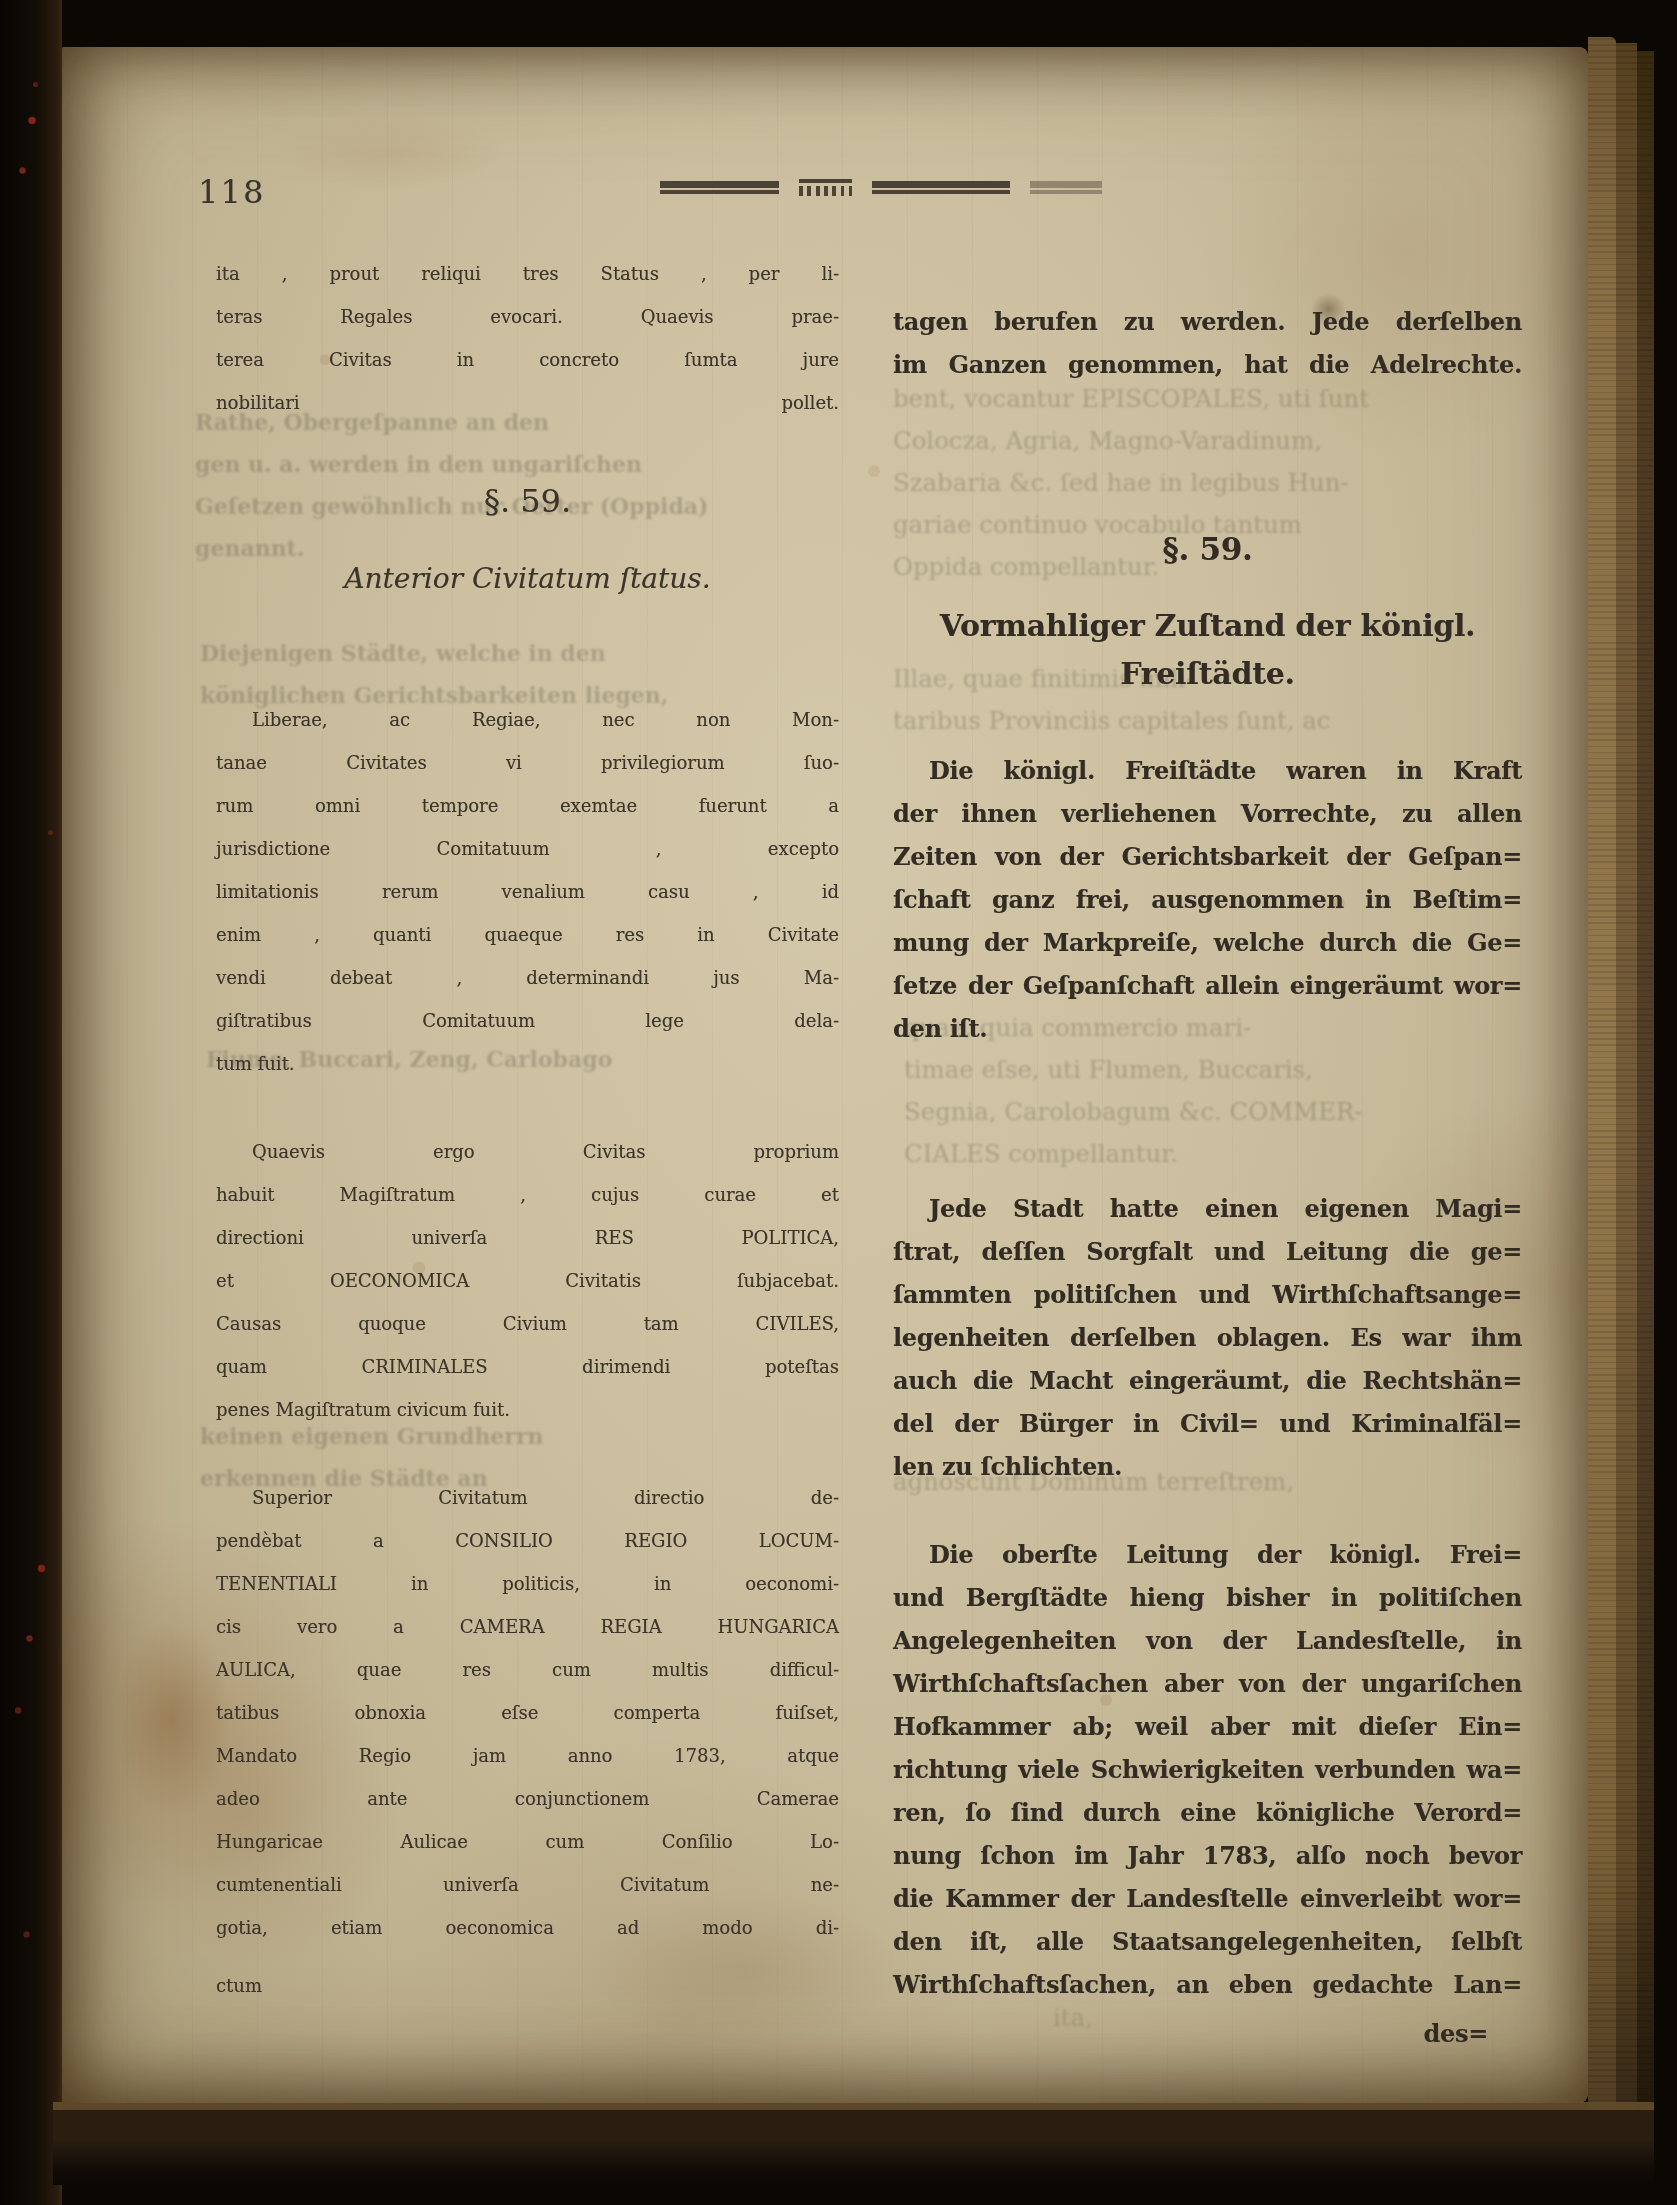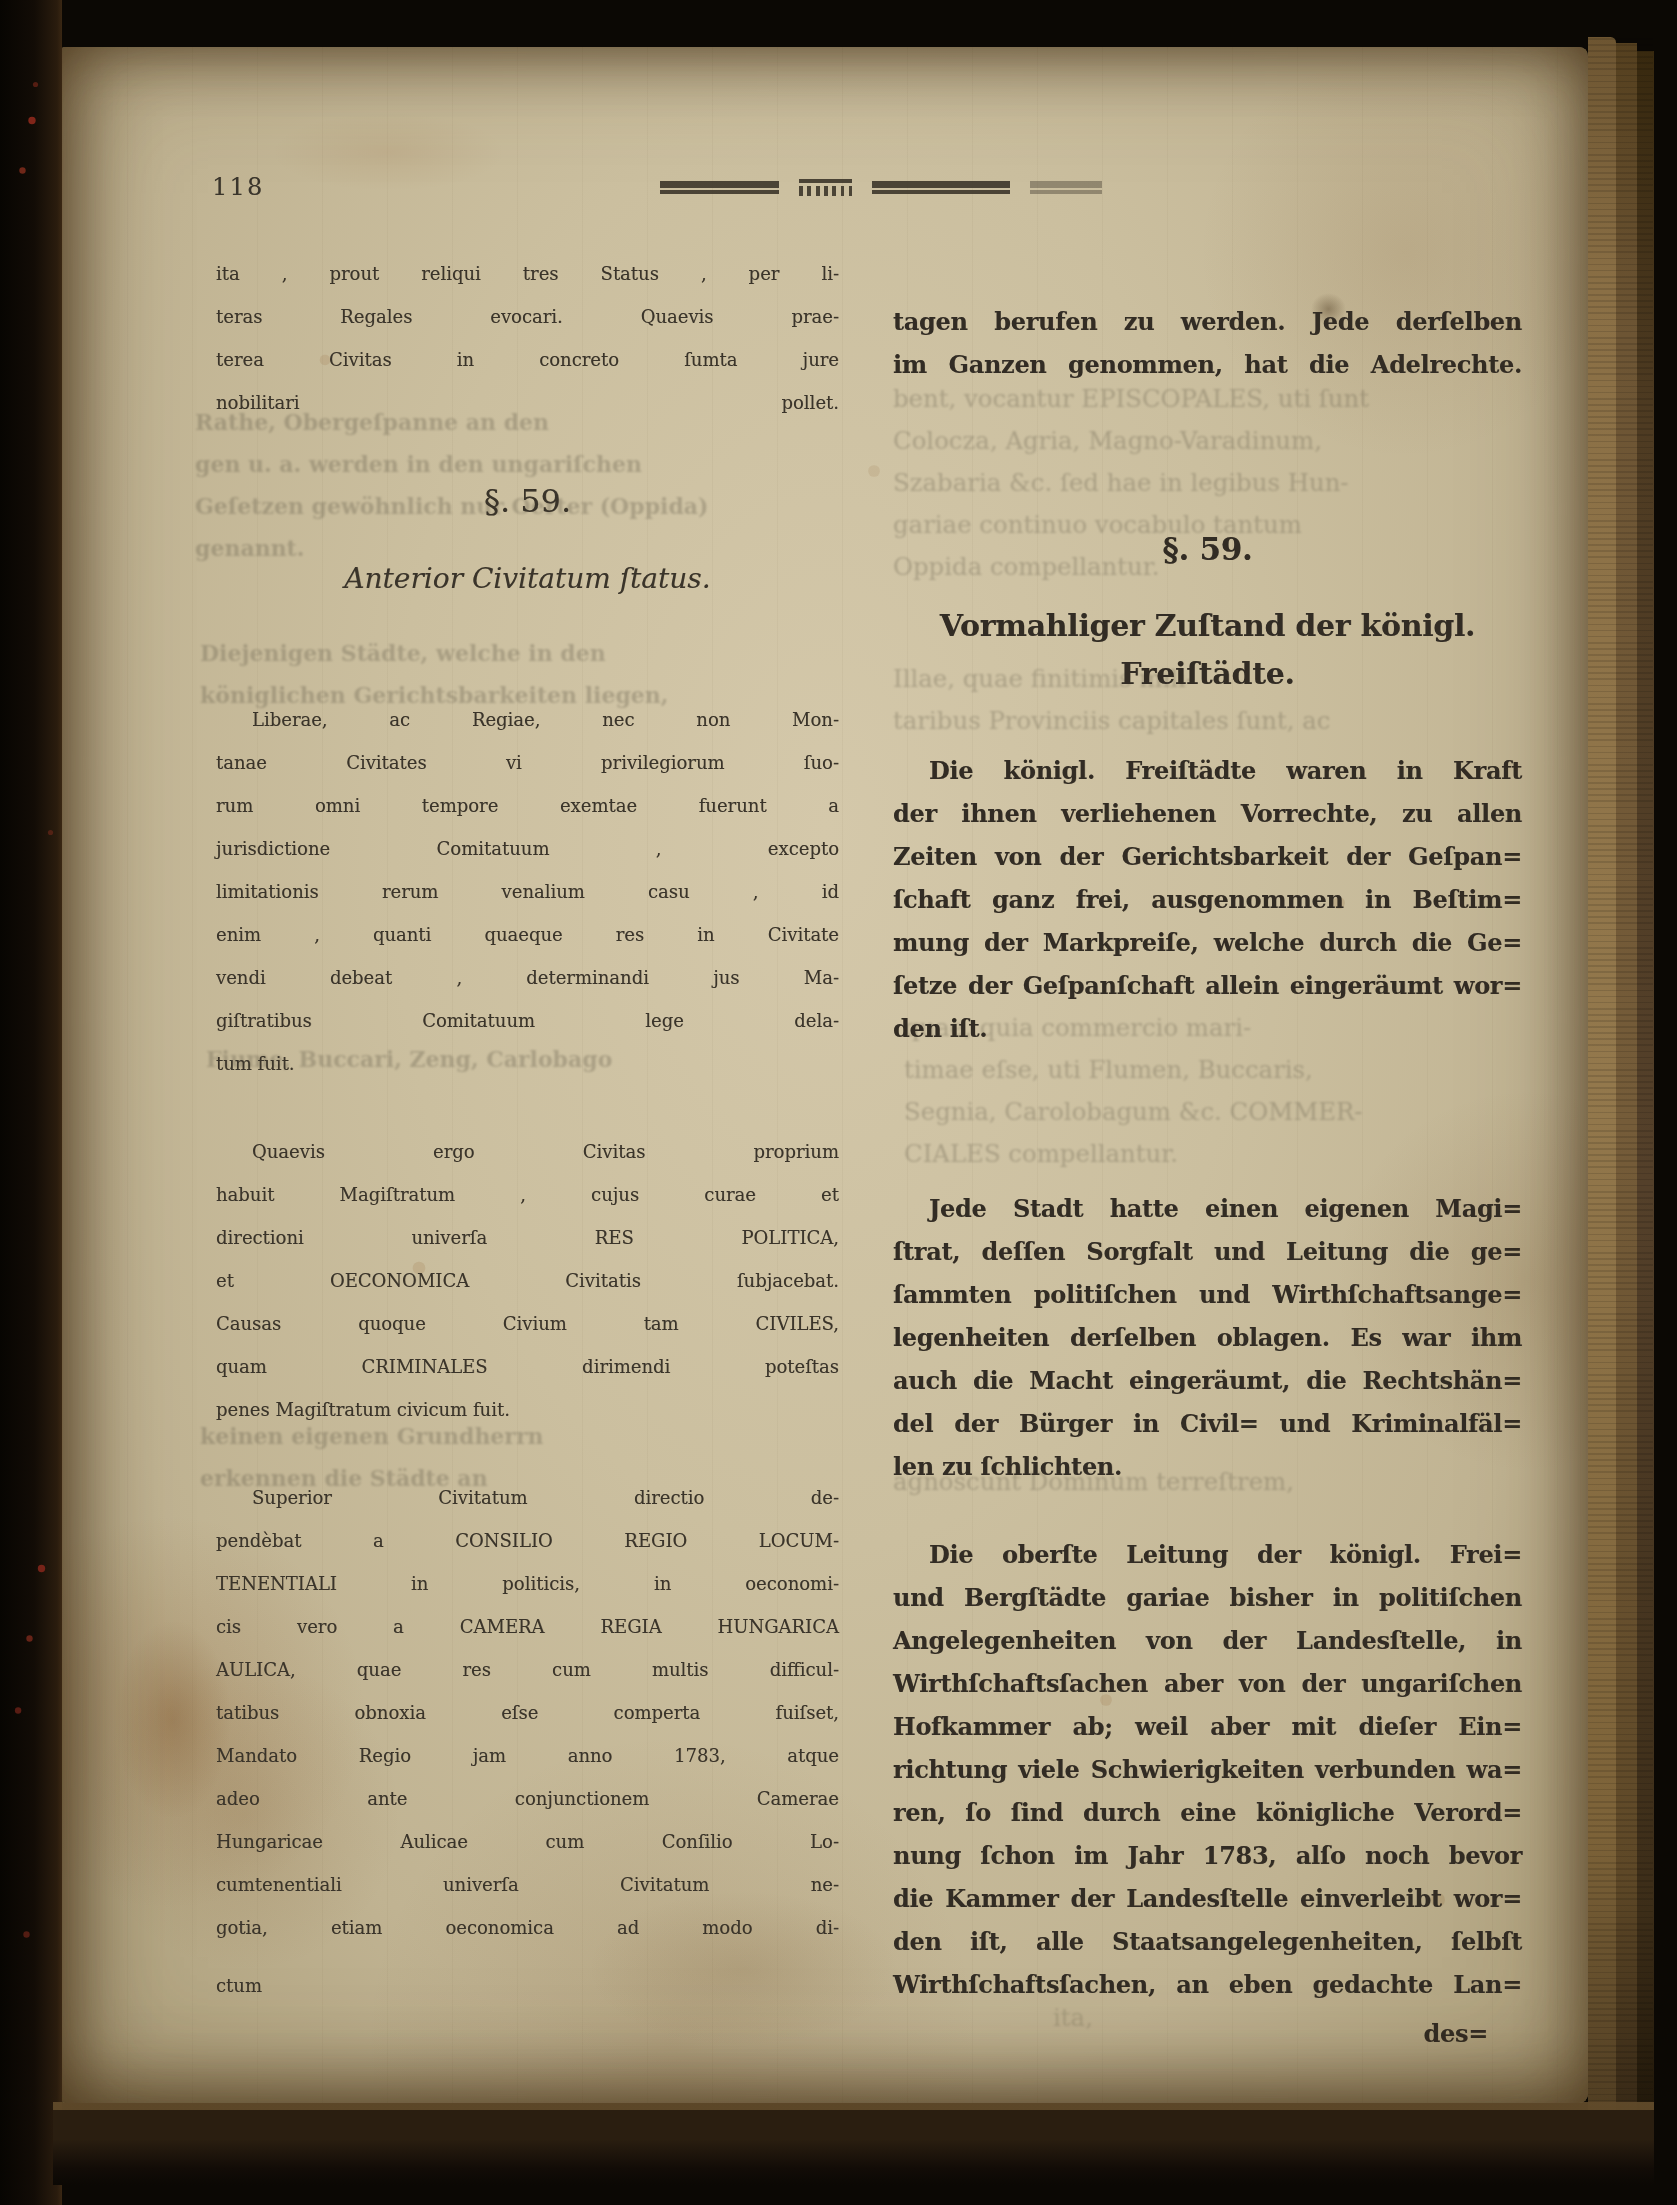--- a/index.html
+++ b/index.html
@@ -52,22 +52,22 @@
   .block{position:absolute;z-index:2;color:#3a342a;text-shadow:0.3px 0.4px 0.4px rgba(58,50,38,.35);}
   .latin{font-family:"DejaVu Serif","Liberation Serif",serif;font-size:18px;line-height:43px;}
   .frak{font-family:"DejaVu Serif","Liberation Serif",serif;font-weight:700;font-size:24px;line-height:43px;color:#322c24;letter-spacing:-0.3px;margin-top:48px;}
   .block .tline{text-align:justify;text-align-last:justify;}
   .block .tline-last{text-align-last:left;}
   .block.flush .tline-last{text-align-last:justify;}
   .block.para .tline:first-child{text-indent:36px;}
   .centered{text-align:center;}
   .pre{white-space:pre-line;}
 
-  .pageno{position:absolute;left:150px;top:126px;z-index:2;font-family:"DejaVu Serif","Liberation Serif",serif;
-    font-size:24px;letter-spacing:2.2px;color:#3a352c;text-shadow:0.3px 0.4px 0.4px rgba(58,50,38,.4);}
+  .pageno{position:absolute;left:136px;top:126px;z-index:2;font-family:"DejaVu Serif","Liberation Serif",serif;
+    font-size:32px;letter-spacing:2.2px;color:#3a352c;text-shadow:0.3px 0.4px 0.4px rgba(58,50,38,.4);}
 
   
   .ornament{position:absolute;left:598px;top:132px;z-index:2;display:flex;align-items:center;gap:20px;opacity:.88;}
   .orn-rules{height:13.3px;background:linear-gradient(#3a3328 0 6.6px,transparent 6.6px 9.4px,#3a3328 9.4px 12.7px,transparent 12.7px);}
   .orn-rules.a{width:119px;}
   .orn-rules.b{width:138px;}
   .orn-rules.c{width:72px;opacity:.45;}
   .orn-comb{width:53px;height:16.6px;border-top:4.4px solid #3a3328;
     background:repeating-linear-gradient(90deg,#3a3328 0 3.9px,transparent 3.9px 8.3px);background-clip:content-box;padding-top:2.8px;box-sizing:border-box;}
 
@@ -237,21 +237,21 @@
         <div class="tline">Jede Stadt hatte einen eigenen Magi=</div>
         <div class="tline">ſtrat, deſſen Sorgfalt und Leitung die ge=</div>
         <div class="tline">ſammten politiſchen und Wirthſchaftsange=</div>
         <div class="tline">legenheiten derſelben oblagen. Es war ihm</div>
         <div class="tline">auch die Macht eingeräumt, die Rechtshän=</div>
         <div class="tline">del der Bürger in Civil= und Kriminalfäl=</div>
         <div class="tline tline-last">len zu ſchlichten.</div>
       </div>
     <div class="block frak r-p3 para flush">
         <div class="tline">Die oberſte Leitung der königl. Frei=</div>
-        <div class="tline">und Bergſtädte gariae bisher in politiſchen</div>
+        <div class="tline">und Bergſtädte hieng bisher in politiſchen</div>
         <div class="tline">Angelegenheiten von der Landesſtelle, in</div>
         <div class="tline">Wirthſchaftsſachen aber von der ungariſchen</div>
         <div class="tline">Hofkammer ab; weil aber mit dieſer Ein=</div>
         <div class="tline">richtung viele Schwierigkeiten verbunden wa=</div>
         <div class="tline">ren, ſo ſind durch eine königliche Verord=</div>
         <div class="tline">nung ſchon im Jahr 1783, alſo noch bevor</div>
         <div class="tline">die Kammer der Landesſtelle einverleibt wor=</div>
         <div class="tline">den iſt, alle Staatsangelegenheiten, ſelbſt</div>
         <div class="tline tline-last">Wirthſchaftsſachen, an eben gedachte Lan=</div>
       </div>

